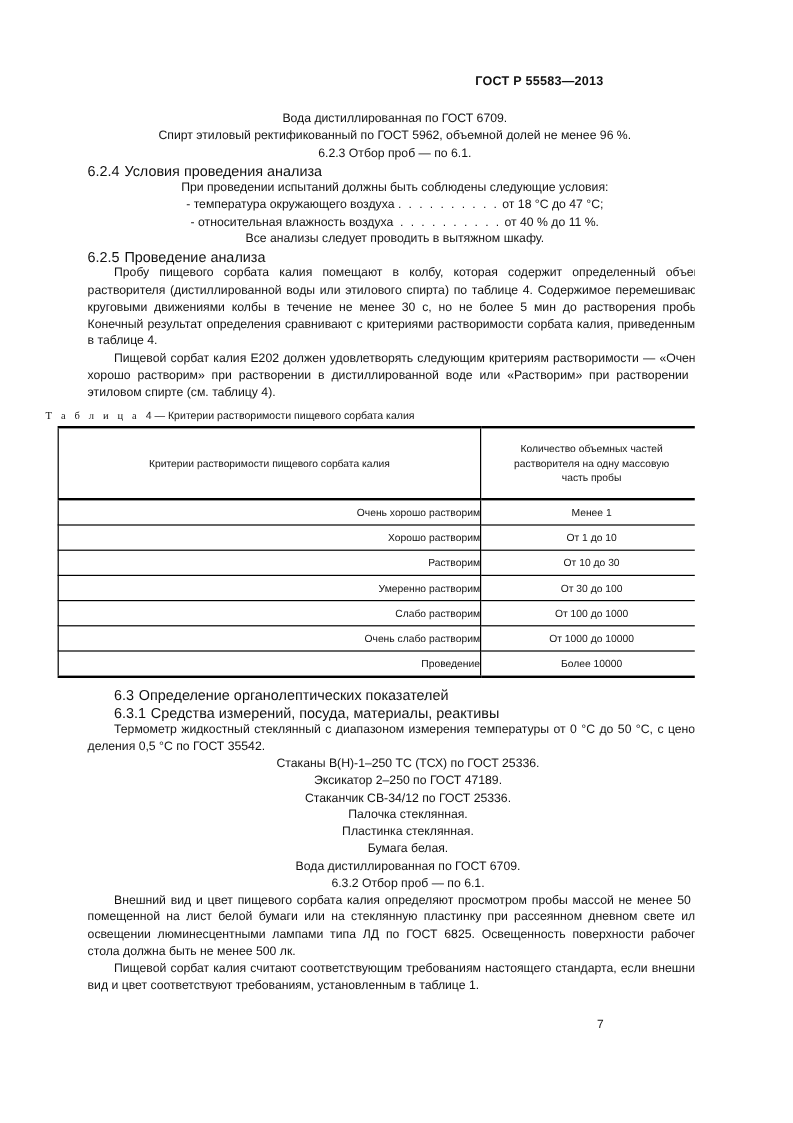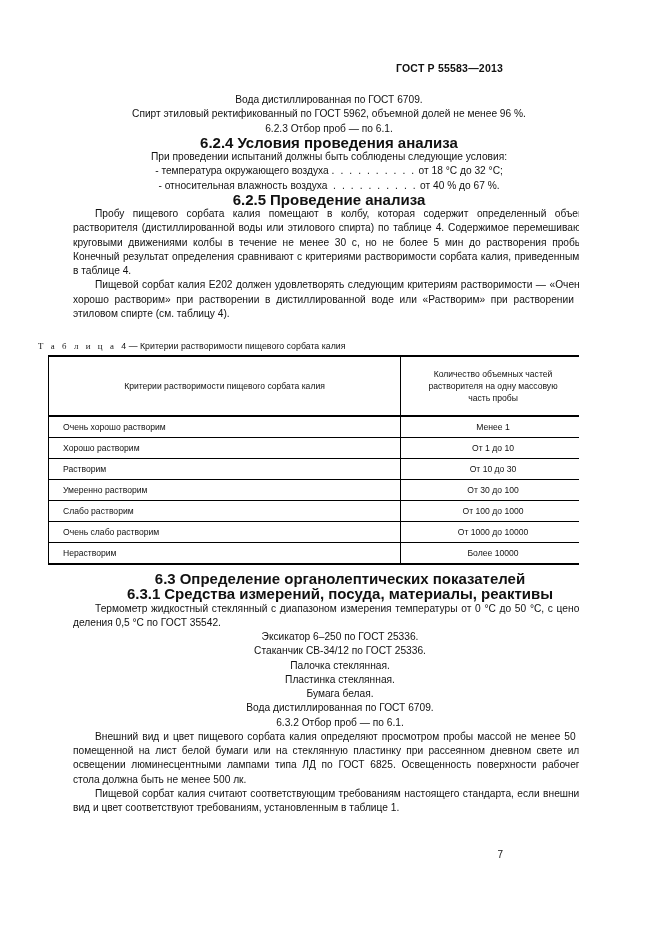--- a/index.html
+++ b/index.html
@@ -48,25 +48,25 @@
     text-justify: inter-word;
     hyphens: none;
   }
   .line {
     text-align: center;
   }
   .indent {
     text-indent: 22px;
   }
   .bold {
-    font-weight: bold;
-    font-size: 15px;
+    font-weight: normal;
+    font-size: 12px;
     line-height: 14.25px;
     margin: 0;
-    text-align: center;
+    text-align: left;
   }
   .bold .num {
     margin-right: 4px;
   }
   .dots {
     letter-spacing: 1.6px;
   }
   .gap-s { height: 1px; }
 
   
@@ -108,21 +108,21 @@
   }
   .sol-table tbody td {
     height: 20px;
     vertical-align: middle;
   }
   .sol-table tbody tr:last-child td {
     border-bottom: 2px solid #000000;
   }
   .sol-table td.crit {
     padding-left: 14px;
-    text-align: left;
+    text-align: right;
   }
   .sol-table td.qty {
     text-align: center;
   }
   .col-a { width: 352px; }
   .col-b { width: 185px; }
 
   
   .content-lower {
     position: absolute;
@@ -151,24 +151,25 @@
     <p class="line">Вода дистиллированная по ГОСТ 6709.</p>
 
     <p class="line">Спирт этиловый ректификованный по ГОСТ 5962, объемной долей не менее 96 %.</p>
 
     <p class="line">6.2.3  Отбор проб — по 6.1.</p>
 
     <p class="bold"><span class="num">6.2.4</span><span>Условия проведения анализа</span></p>
 
     <p class="line">При проведении испытаний должны быть соблюдены следующие условия:</p>
 
-    <p class="line"><span>- температура окружающего воздуха</span>&nbsp;<span class="dots">. . . . . . . . . .</span>&nbsp;<span>от 18 °С до 32 °С;</span></p>
-
-    <p class="line"><span>- относительная влажность воздуха</span>&nbsp;&nbsp;<span class="dots">. . . . . . . . . .</span>&nbsp;<span>от 40 % до 67 %.</span></p>
-
+    <p class="line"><span>- температура окружающего воздуха</span>&nbsp;<span class="dots">. . . . . . . . . .</span>&nbsp;<span>от 18 °С до 47 °С;</span></p>
+
+    <p class="line"><span>- относительная влажность воздуха</span>&nbsp;&nbsp;<span class="dots">. . . . . . . . . .</span>&nbsp;<span>от 40 % до 11 %.</span></p>
+
+    <p class="line">Все анализы следует проводить в вытяжном шкафу.</p>
 
     <p class="bold"><span class="num">6.2.5</span><span>Проведение анализа</span></p>
 
     <p class="indent">Пробу пищевого сорбата калия помещают в колбу, которая содержит определенный объем растворителя (дистиллированной воды или этилового спирта) по таблице 4. Содержимое перемешивают круговыми движениями колбы в течение не менее 30 с, но не более 5 мин до растворения пробы. Конечный результат определения сравнивают с критериями растворимости сорбата калия, приведенными в таблице 4.</p>
 
     <p class="indent">Пищевой сорбат калия Е202 должен удовлетворять следующим критериям растворимости — «Очень хорошо растворим» при растворении в дистиллированной воде или «Растворим» при растворении в этиловом спирте (см. таблицу 4).</p>
 
   </div>
 
   <div class="table-caption"><span class="sp">Т а б л и ц а</span>&nbsp;&nbsp;<span>4</span>&nbsp;<span>—</span>&nbsp;<span>Критерии растворимости пищевого сорбата калия</span></div>
@@ -207,38 +208,39 @@
       </tr>
       <tr>
         <td class="crit">Слабо растворим</td>
         <td class="qty">От 100 до 1000</td>
       </tr>
       <tr>
         <td class="crit">Очень слабо растворим</td>
         <td class="qty">От 1000 до 10000</td>
       </tr>
       <tr>
-        <td class="crit">Нерастворим</td>
+        <td class="crit">Проведение</td>
         <td class="qty">Более 10000</td>
       </tr>
     </tbody>
   </table>
 
   <div class="content-lower">
 
     <p class="bold" style="text-indent:22px"><span class="num">6.3</span><span>Определение органолептических показателей</span></p>
 
     <div class="gap-s"></div>
 
     <p class="bold" style="text-indent:22px"><span class="num">6.3.1</span><span>Средства измерений, посуда, материалы, реактивы</span></p>
 
 
     <p class="indent">Термометр жидкостный стеклянный с диапазоном измерения температуры от 0 °С до 50 °С, с ценой деления 0,5 °С по ГОСТ 35542.</p>
 
-    <p class="line" style="padding-left:22px">Эксикатор 6–250 по ГОСТ 25336.</p>
+    <p class="line" style="padding-left:22px">Стаканы В(Н)-1–250 ТС (ТСХ) по ГОСТ 25336.</p>
+    <p class="line" style="padding-left:22px">Эксикатор 2–250 по ГОСТ 47189.</p>
     <p class="line" style="padding-left:22px">Стаканчик СВ-34/12 по ГОСТ 25336.</p>
     <p class="line" style="padding-left:22px">Палочка стеклянная.</p>
     <p class="line" style="padding-left:22px">Пластинка стеклянная.</p>
     <p class="line" style="padding-left:22px">Бумага белая.</p>
     <p class="line" style="padding-left:22px">Вода дистиллированная по ГОСТ 6709.</p>
 
     <p class="line" style="padding-left:22px">6.3.2  Отбор проб — по 6.1.</p>
 
 
     <p class="indent">Внешний вид и цвет пищевого сорбата калия определяют просмотром пробы массой не менее 50 г, помещенной на лист белой бумаги или на стеклянную пластинку при рассеянном дневном свете или освещении люминесцентными лампами типа ЛД по ГОСТ 6825. Освещенность поверхности рабочего стола должна быть не менее 500 лк.</p>

